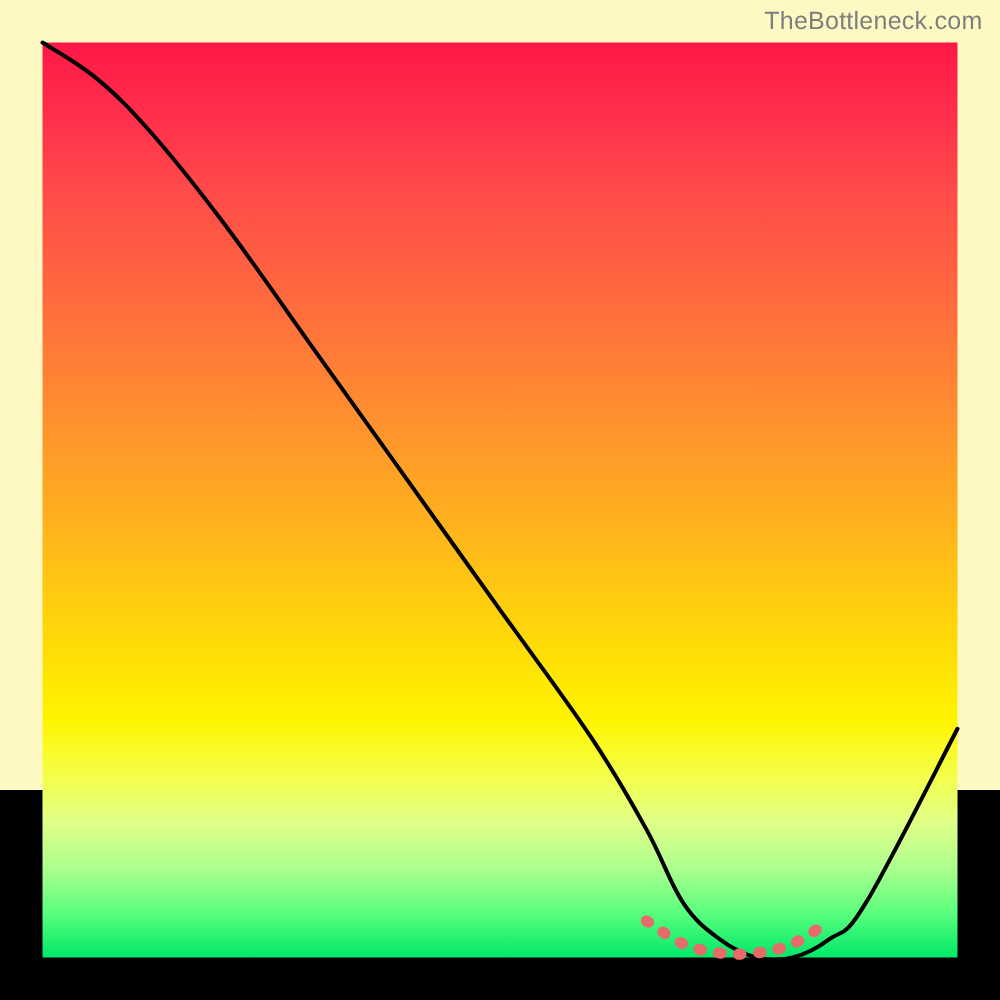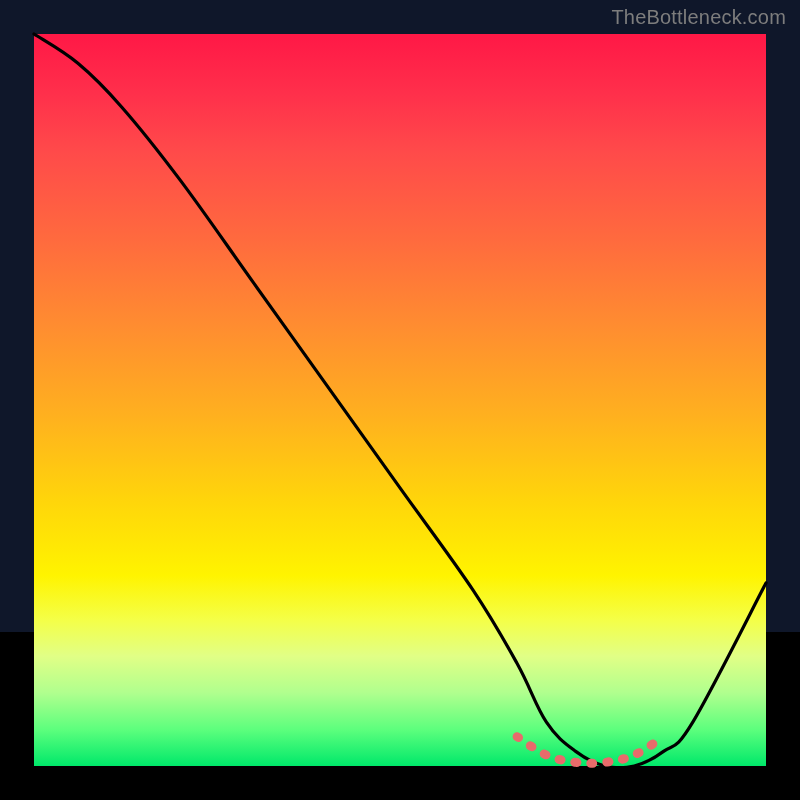--- a/index.html
+++ b/index.html
@@ -10,21 +10,21 @@
     background: #000;
     overflow: hidden;
     font-family: Arial, Helvetica, sans-serif;
   }
   .frame {
     position: absolute;
     left: 0;
     top: 0;
     width: 800px;
     height: 632px;
-    background: #0f172a;
+    background: #fef9c3;
   }
   .plot-area {
     position: absolute;
     left: 34px;
     top: 34px;
     width: 732px;
     height: 732px;
     
     background: linear-gradient(
       to bottom,

